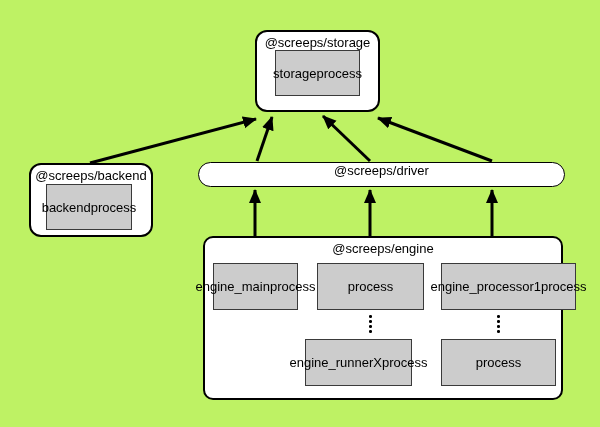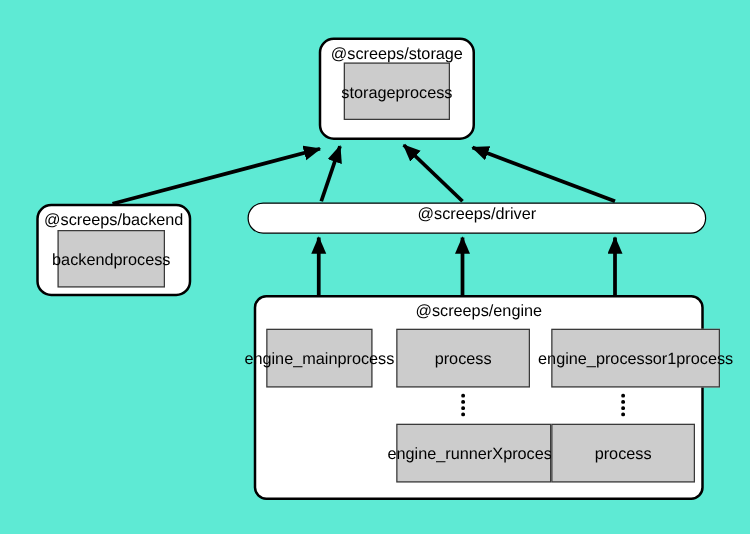--- a/index.html
+++ b/index.html
@@ -1,19 +1,19 @@
 <!DOCTYPE html>
 <html><head>
 <meta charset="utf-8">
 <title>diagram</title>
 <style>
   html,body{margin:0;padding:0;background:#fff;}
   *{box-sizing:border-box;}
   #stage{
-    position:relative;width:600px;height:427px;background:#5eead4;
+    position:relative;width:600px;height:427px;background:#bef264;
     font-family:"Liberation Sans", sans-serif;color:#000;overflow:hidden;
   }
   .container{
     position:absolute;background:#ffffff;border:2px solid #000000;border-radius:12px;
   }
   .container-title{
     position:absolute;left:0;right:0;top:3px;text-align:center;
     font-size:13px;line-height:15px;white-space:nowrap;
   }
   .pill{
@@ -100,21 +100,21 @@
         <i></i>
         <i></i>
     </div>
     <div class="vdots" style="left:292px;top:77px;">
       <i></i>
         <i></i>
         <i></i>
         <i></i>
     </div>
 
-    <div class="process-box" style="left:112px;top:101px;width:124px;height:47px;justify-content:center;">
+    <div class="process-box" style="left:100px;top:101px;width:107px;height:47px;justify-content:center;">
       <span>engine_runnerX</span>
       <span>process</span>
     </div>
 
     <div class="process-box" style="left:236px;top:101px;width:115px;height:47px;">
       <span>process</span>
     </div>
   </div>
 
 </div>

